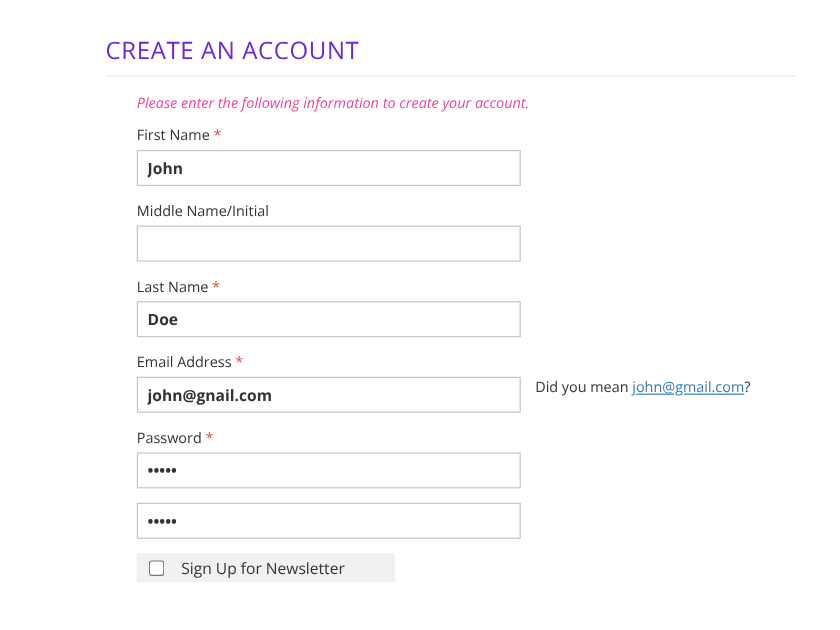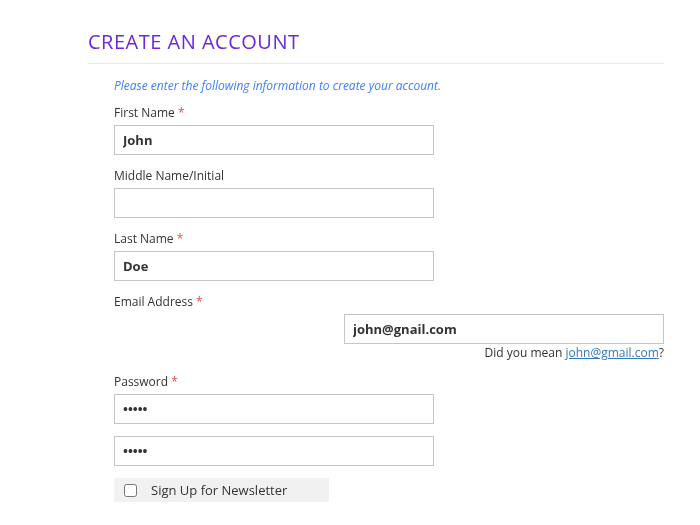--- a/index.html
+++ b/index.html
@@ -16,21 +16,21 @@
     .page-title {
       font-size: 20px;
       font-weight: 400;
       color: #6d28d9;
       letter-spacing: 0.5px;
       padding-bottom: 8px;
       border-bottom: 1px solid #e9e9e9;
     }
     .instructions {
       font-style: italic;
-      color: #3b82f6;
+      color: #ec4899;
       font-size: 12px;
       margin: 13px 0 10px 26px;
     }
     .form { margin-left: 26px; }
     .form-row { margin-bottom: 12px; }
     .label {
       display: block;
       font-size: 12px;
       font-weight: 400;
       color: #333;
@@ -41,21 +41,21 @@
       width: 320px;
       height: 30px;
       border: 1px solid #c5c5c5;
       padding: 5px 8px;
       font-size: 13px;
       font-family: inherit;
       color: #333;
       outline: none;
       font-weight: bold;
     }
-    .email-row { display: flex; align-items: flex-end; flex-wrap: nowrap; flex-direction: column; }
+    .email-row { display: flex; align-items: flex-start; flex-wrap: nowrap; }
     .suggestion { font-size: 12px; color: #333; margin-left: 12px; white-space: nowrap; }
     .suggestion a { color: #337ab7; }
     .newsletter-row {
       width: 215px;
       background: #f1f1f1;
       padding: 3px 10px;
       display: flex;
       align-items: center;
       margin-top: 2px;
     }

